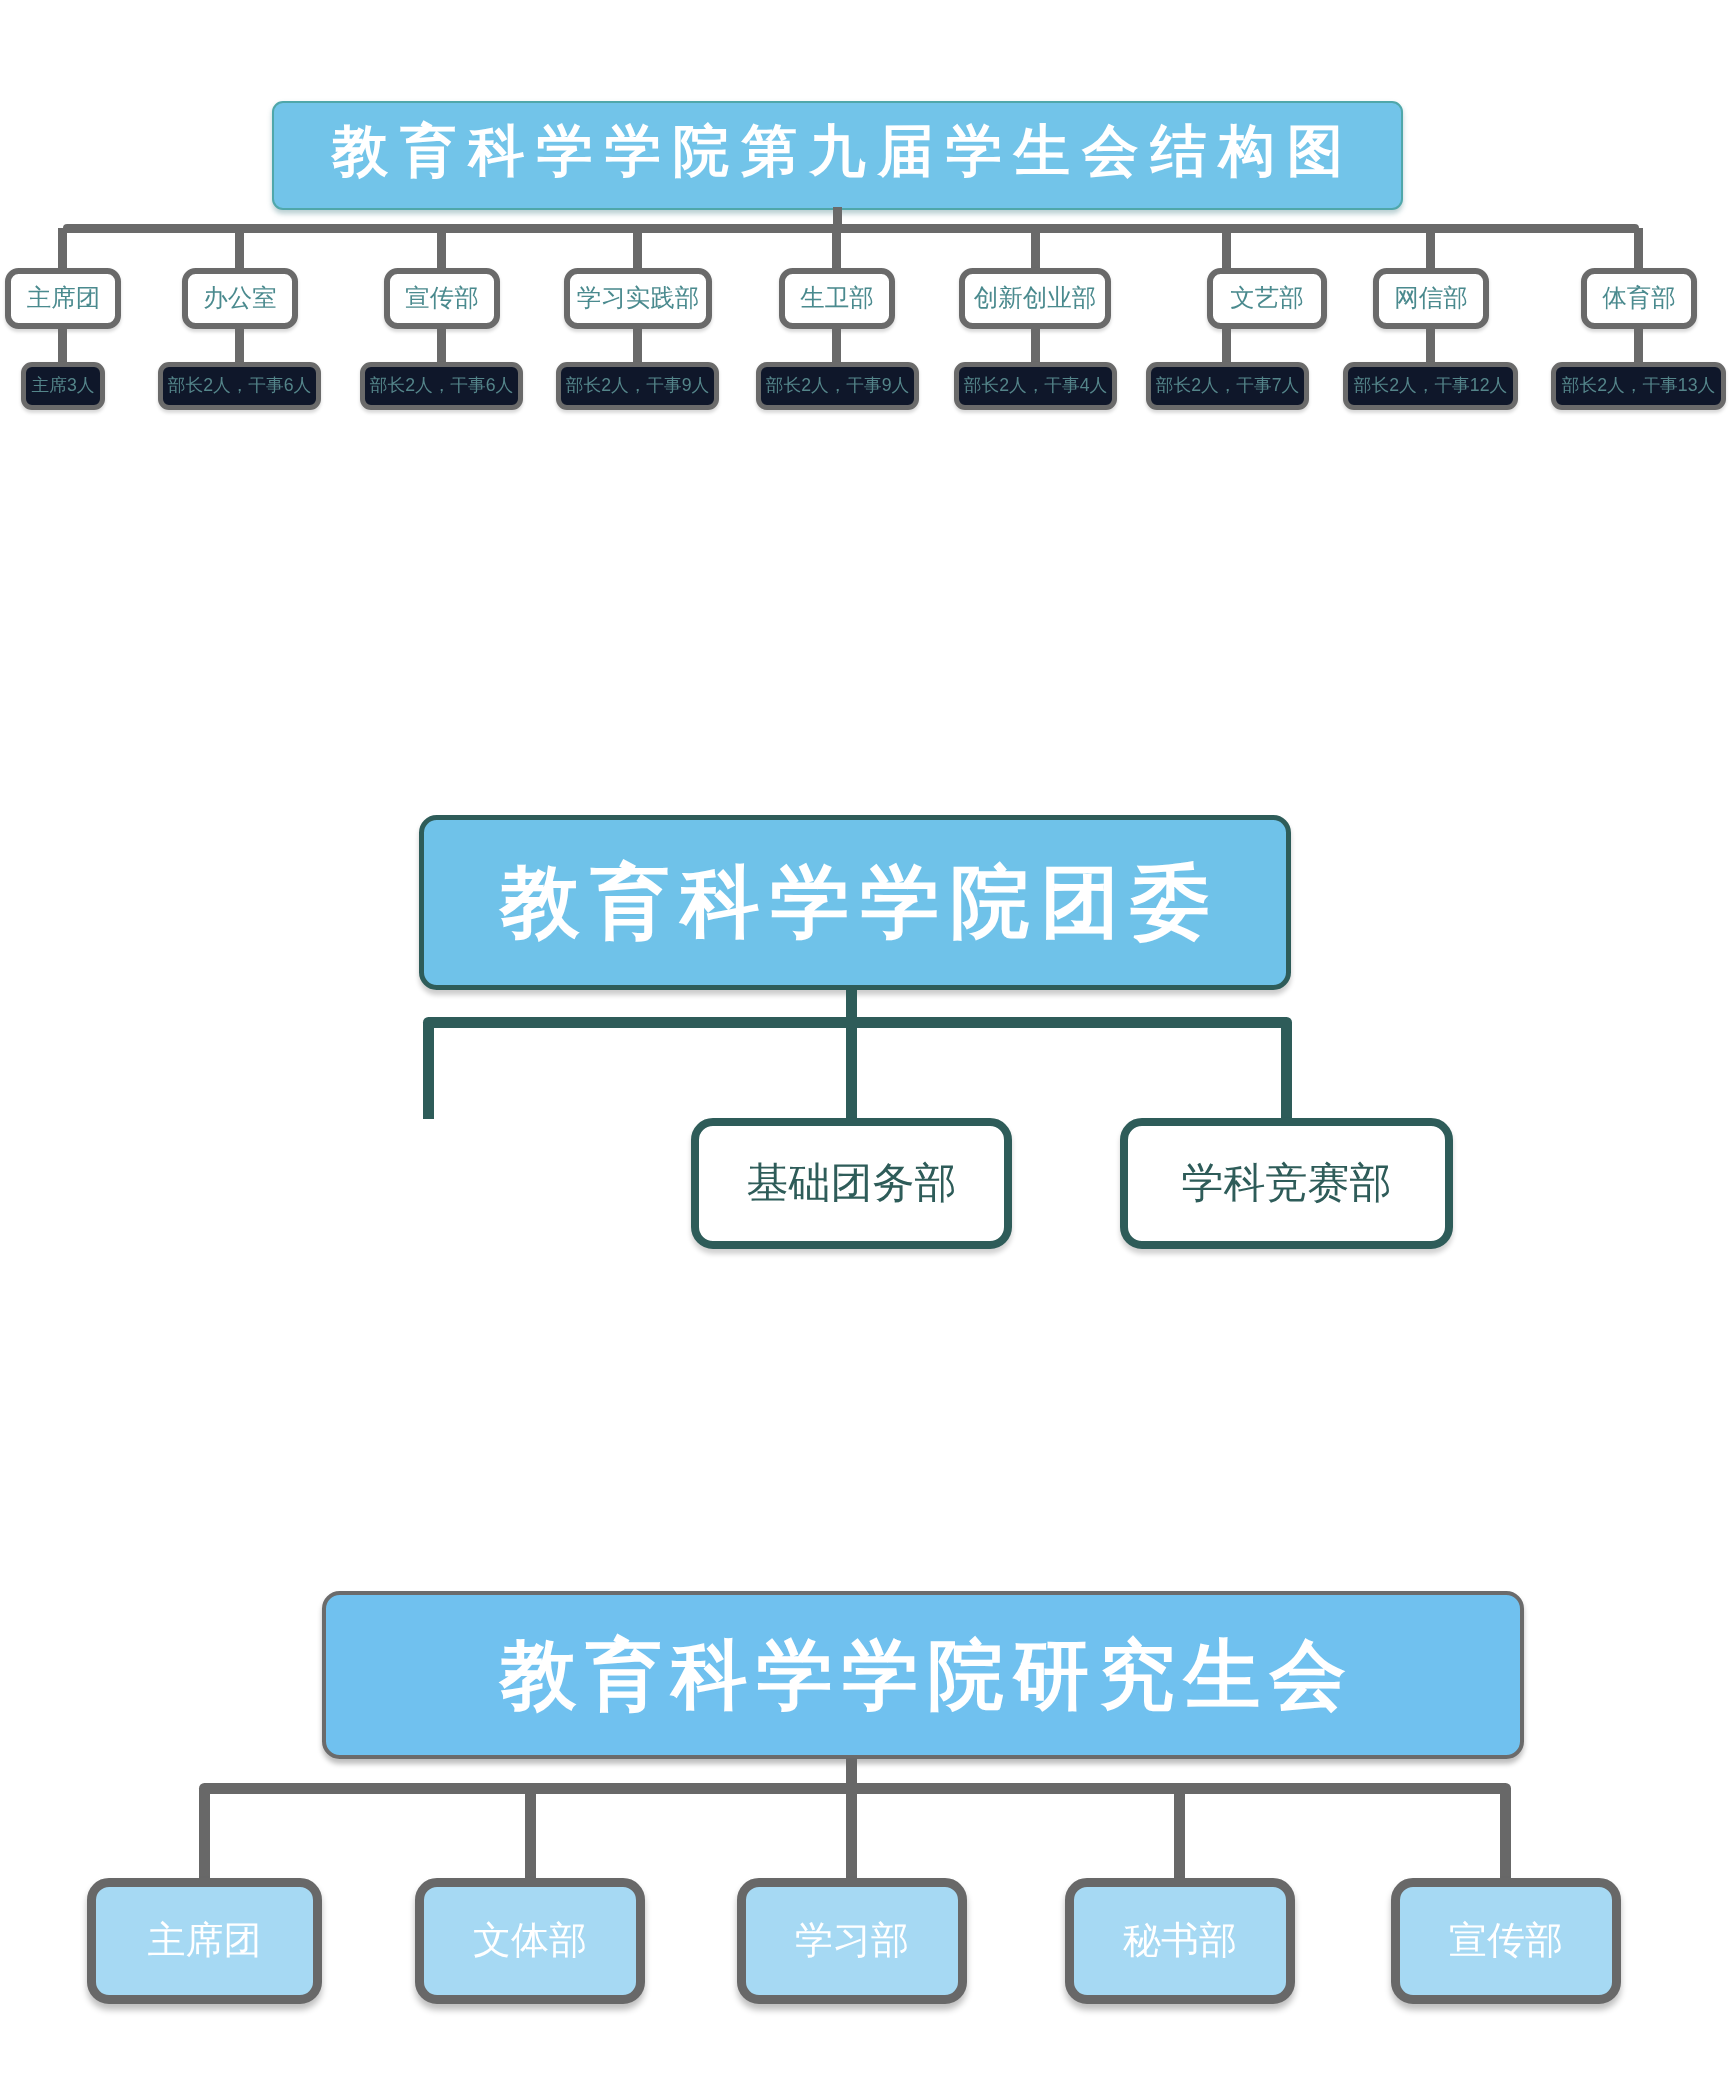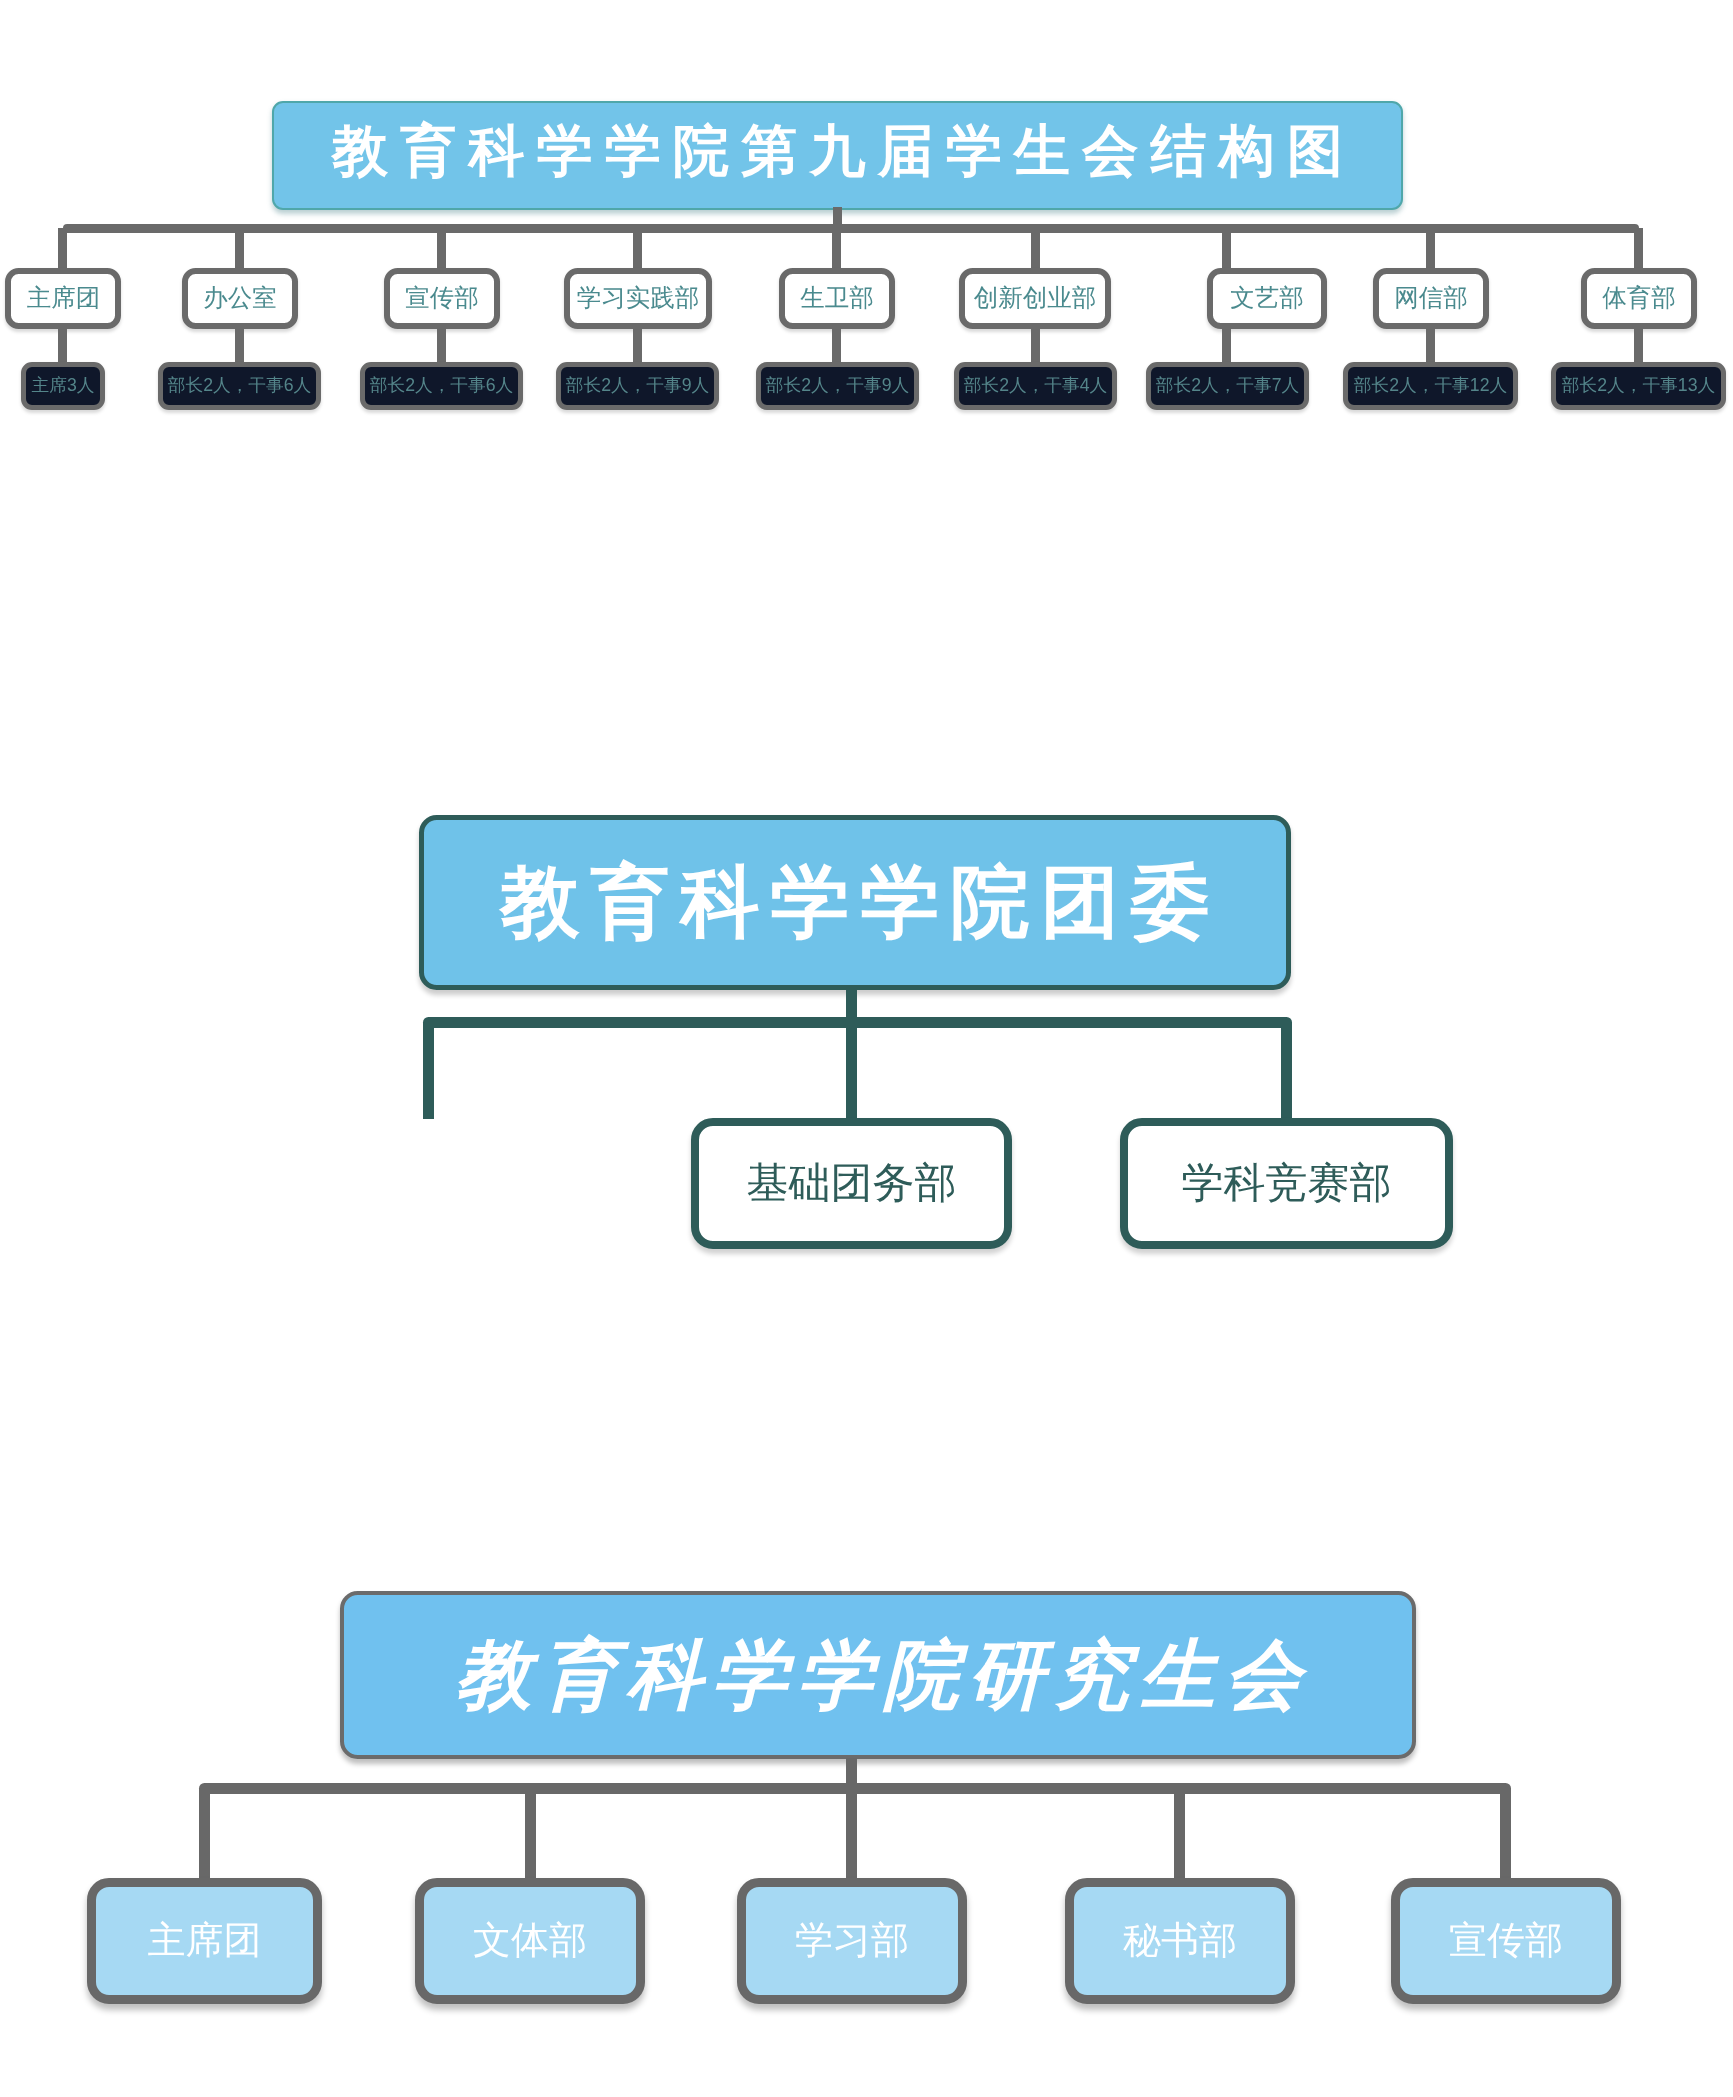--- a/index.html
+++ b/index.html
@@ -109,21 +109,21 @@
 
   <div class="ln teal" style="left:846px;top:989px;width:11px;height:34px;"></div>
   <div class="ln teal" style="left:423px;top:1017px;width:869px;height:11px;border-radius:5.4px 5.4px 0 0;"></div>
   <div class="ln teal" style="left:423px;top:1023px;width:11px;height:96px;"></div>
   <div class="ln teal" style="left:846px;top:1023px;width:11px;height:96px;"></div>
   <div class="ln teal" style="left:1281px;top:1023px;width:11px;height:96px;"></div>
 
   <div class="box s2-dept" style="left:691px;top:1118px;width:321px;height:131px;">基础团务部</div>
   <div class="box s2-dept" style="left:1120px;top:1118px;width:333px;height:131px;">学科竞赛部</div>
 
-  <div class="box s3-title" style="left:340px;top:1591px;width:1076px;height:168px;font-style:italic;">教育科学学院研究生会</div>
+  <div class="box s3-title" style="left:322px;top:1591px;width:1202px;height:168px;">教育科学学院研究生会</div>
 
   <div class="ln gray3" style="left:846px;top:1758px;width:11px;height:31px;"></div>
   <div class="ln gray3" style="left:199px;top:1783px;width:1312px;height:11px;border-radius:5.4px 5.4px 0 0;"></div>
   <div class="ln gray3" style="left:199px;top:1788px;width:11px;height:90px;"></div>
   <div class="ln gray3" style="left:525px;top:1788px;width:11px;height:90px;"></div>
   <div class="ln gray3" style="left:846px;top:1788px;width:11px;height:90px;"></div>
   <div class="ln gray3" style="left:1174px;top:1788px;width:11px;height:90px;"></div>
   <div class="ln gray3" style="left:1500px;top:1788px;width:11px;height:90px;"></div>
 
   <div class="box s3-dept" style="left:87px;top:1878px;width:235px;height:126px;">主席团</div>

